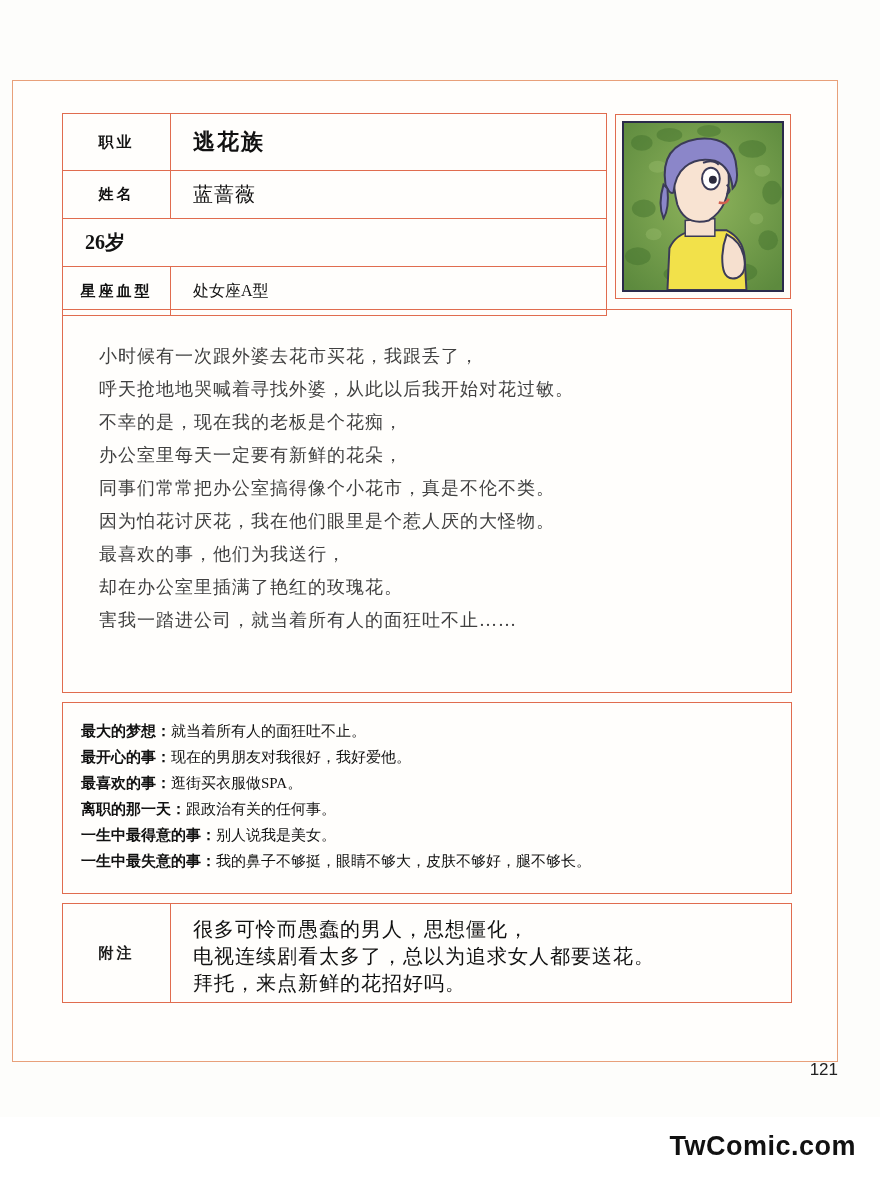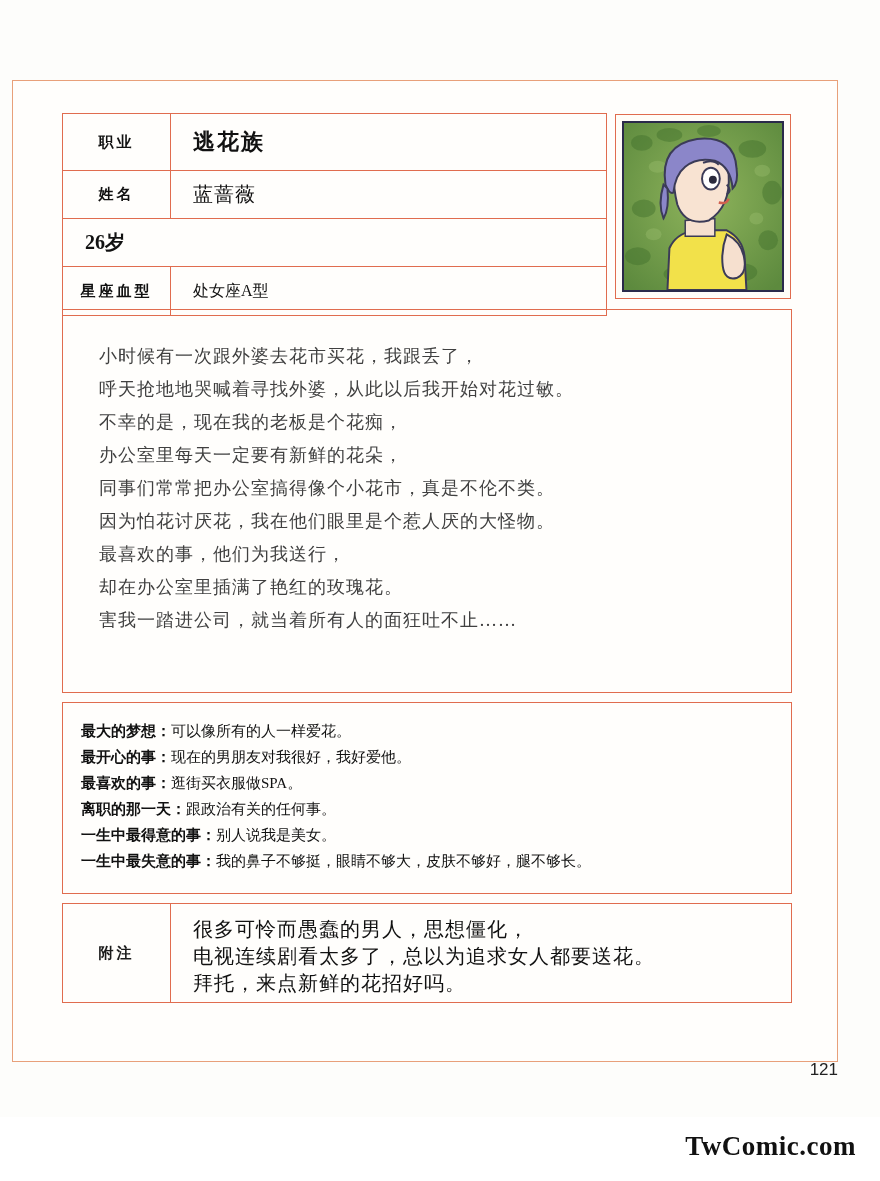--- a/index.html
+++ b/index.html
@@ -212,21 +212,21 @@
     left: 0;
     top: 1117px;
     width: 880px;
     height: 64px;
     background: #ffffff;
   }
   .watermark {
     position: absolute;
     right: 24px;
     top: 14px;
-    font-family: Liberation Serif, serif;
+    font-family: Liberation Sans, sans-serif;
     font-size: 27px;
     font-weight: bold;
     color: #111;
     letter-spacing: 0.5px;
   }
 </style>
 </head>
 <body>
 
 <div class="page">
@@ -312,21 +312,21 @@
       <div class="story-line">同事们常常把办公室搞得像个小花市，真是不伦不类。</div>
       <div class="story-line">因为怕花讨厌花，我在他们眼里是个惹人厌的大怪物。</div>
       <div class="story-line">最喜欢的事，他们为我送行，</div>
       <div class="story-line">却在办公室里插满了艳红的玫瑰花。</div>
       <div class="story-line">害我一踏进公司，就当着所有人的面狂吐不止……</div>
     </div>
 
     <div class="fav-box">
       <div class="fav-row">
         <span class="fav-key">最大的梦想：</span>
-        <span class="fav-val">可以像所有的人一样爱花。</span>
+        <span class="fav-val">就当着所有人的面狂吐不止。</span>
       </div>
       <div class="fav-row">
         <span class="fav-key">最开心的事：</span>
         <span class="fav-val">现在的男朋友对我很好，我好爱他。</span>
       </div>
       <div class="fav-row">
         <span class="fav-key">最喜欢的事：</span>
         <span class="fav-val">逛街买衣服做SPA。</span>
       </div>
       <div class="fav-row">

